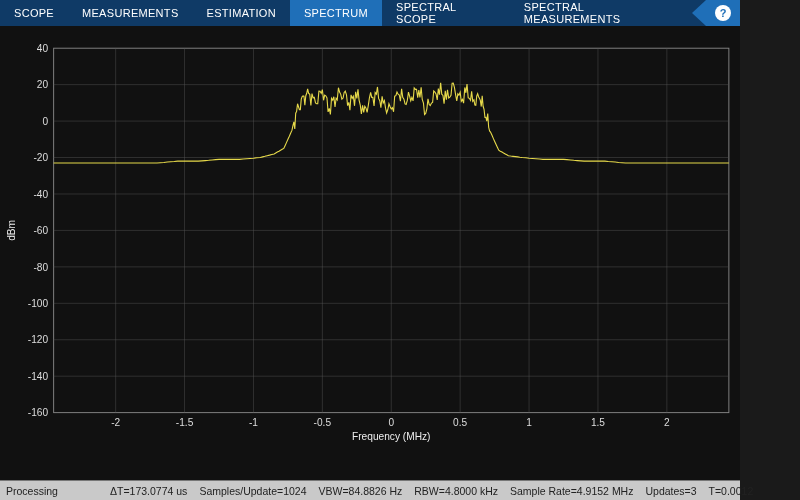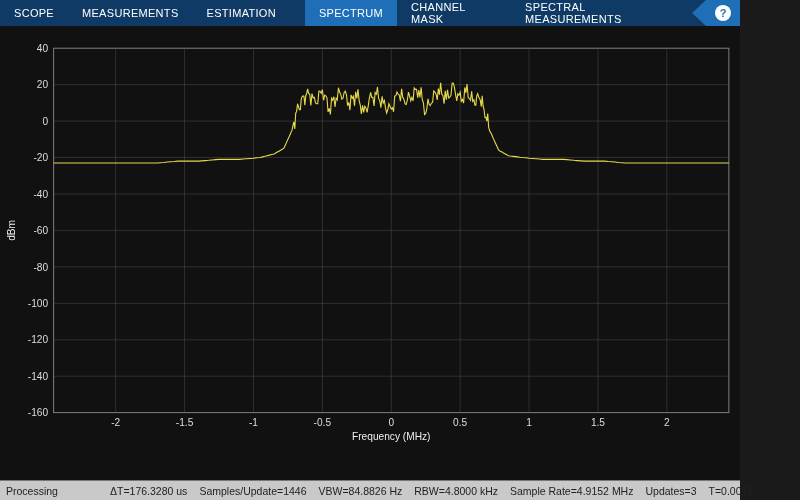--- a/index.html
+++ b/index.html
@@ -2,21 +2,21 @@
 <html><head>
 <meta charset="utf-8">
 <style>
   * { box-sizing: border-box; margin: 0; padding: 0; }
   html, body { width: 800px; height: 500px; overflow: hidden; font-family: "Segoe UI", Arial, sans-serif; background: #1a1a1a; }
   .app { width: 740px; height: 500px; display: flex; flex-direction: column; }
 
   
   .tabbar { display: flex; align-items: stretch; background: #0f3a66; height: 26px; font-size: 11px; color: #fff; }
   .tab { padding: 0 14px; display: flex; align-items: center; cursor: pointer; letter-spacing: 0.3px; }
-  .tab.active { background: #1f6fb8; margin-left: 15px; }
+  .tab.active { background: #1f6fb8; }
   .tabbar-spacer { flex: 1; }
   .help-wrap { display: flex; align-items: center; background: #0f3a66; }
   .chevron { width: 0; height: 0; border-top: 13px solid transparent; border-bottom: 13px solid transparent; border-right: 14px solid #1f6fb8; }
   .help-btn { background: #1f6fb8; width: 34px; display: flex; align-items: center; justify-content: center; height: 100%; }
   .help-circle { width: 16px; height: 16px; border-radius: 50%; background: #fff; color: #1f6fb8; font-weight: bold; font-size: 11px; display: flex; align-items: center; justify-content: center; }
 
   
   .chart-area { flex: 1; background: #111; position: relative; }
   .chart-title { color: #eee; text-align: center; font-size: 12px; font-weight: bold; padding-top: 4px; }
   svg.plot { position: absolute; inset: 0; }
@@ -32,21 +32,21 @@
 </style>
 </head>
 <body>
 
 <div class="app">
   <div class="tabbar">
     <div class="tab">SCOPE</div>
     <div class="tab">MEASUREMENTS</div>
     <div class="tab">ESTIMATION</div>
     <div class="tab active">SPECTRUM</div>
-    <div class="tab">CHANNEL MASK</div>
+    <div class="tab">SPECTRAL SCOPE</div>
     <div class="tab">SPECTRAL MEASUREMENTS</div>
     <div class="tabbar-spacer"></div>
     <div class="help-wrap">
       <div class="chevron"></div>
       <div class="help-btn">
         <div class="help-circle">?</div>
       </div>
     </div>
   </div>
 
@@ -92,21 +92,21 @@
         <line x1="720.9591836734694" x2="720.9591836734694" y1="24" y2="418" class="grid-line"></line>
         <text x="720.9591836734694" y="432" text-anchor="middle" class="axis-text">2</text>
         <text x="423" y="448" text-anchor="middle" class="axis-label">Frequency (MHz)</text>
         <text x="0" y="0" text-anchor="middle" class="axis-label" transform="translate(16,221) rotate(-90)">dBm</text>
         <path d="M58.0 148.1 L61.7 148.1 L65.4 148.1 L69.2 148.1 L72.9 148.1 L76.6 148.1 L80.3 148.1 L84.1 148.1 L87.8 148.1 L91.5 148.1 L95.2 148.1 L99.0 148.1 L102.7 148.1 L106.4 148.1 L110.1 148.1 L113.9 148.1 L117.6 148.1 L121.3 148.1 L125.0 148.1 L128.8 148.1 L132.5 148.1 L136.2 148.1 L139.9 148.1 L143.7 148.1 L147.4 148.1 L151.1 148.1 L154.8 148.1 L158.6 148.1 L162.3 148.1 L166.0 148.1 L169.7 148.1 L173.5 147.8 L177.2 147.5 L180.9 147.1 L184.6 146.8 L188.4 146.5 L192.1 146.1 L195.8 146.1 L199.5 146.1 L203.3 146.1 L207.0 146.1 L210.7 146.1 L214.4 146.1 L218.2 145.8 L221.9 145.5 L225.6 145.2 L229.3 144.8 L233.1 144.5 L236.8 144.2 L240.5 144.2 L244.2 144.2 L247.9 144.2 L251.7 144.2 L255.4 144.2 L259.1 144.2 L262.8 143.8 L266.6 143.5 L270.3 143.2 L274.0 142.9 L277.7 142.5 L281.5 142.2 L284.0 141.5 L286.4 140.9 L288.9 140.2 L291.4 139.6 L293.9 138.9 L296.4 138.3 L298.1 137.3 L299.8 136.3 L301.6 135.3 L303.3 134.3 L305.1 133.3 L306.8 132.4 L308.3 129.1 L309.8 125.8 L311.3 122.5 L312.8 119.2 L314.2 115.9 L315.7 112.6 L316.7 107.7 L317.7 103.7 L318.7 111.3 L319.7 94.3 L320.7 92.3 L321.7 84.1 L322.7 87.3 L323.7 90.5 L324.7 90.5 L325.7 79.1 L326.7 76.4 L327.7 75.6 L328.6 75.8 L329.6 85.5 L330.6 75.4 L331.6 72.7 L332.6 67.9 L333.6 72.6 L334.9 73.9 L336.1 85.9 L337.3 73.0 L338.6 77.8 L339.8 77.1 L341.1 83.2 L342.3 84.0 L343.5 84.0 L344.8 70.5 L346.0 70.6 L347.3 72.8 L348.5 68.8 L349.8 80.3 L351.0 74.7 L352.2 75.5 L353.5 77.8 L354.7 92.9 L356.0 89.0 L357.2 95.6 L358.4 78.2 L359.7 80.3 L360.9 76.5 L362.2 87.4 L363.4 78.1 L364.6 79.9 L365.9 66.7 L367.1 71.4 L368.4 73.9 L369.6 79.2 L370.9 77.9 L372.1 71.9 L373.3 70.5 L374.6 74.4 L375.8 86.1 L377.1 82.6 L378.3 91.1 L379.5 74.4 L380.8 78.2 L382.0 76.0 L383.3 86.3 L384.5 71.1 L385.8 78.2 L387.0 68.4 L388.2 80.1 L389.5 85.5 L390.7 95.1 L392.0 85.8 L393.2 93.4 L394.4 86.7 L395.7 88.8 L396.9 93.4 L398.2 85.8 L399.4 77.6 L400.7 71.7 L401.9 77.1 L403.1 77.0 L404.4 86.4 L405.6 72.0 L406.9 73.7 L408.1 65.9 L409.3 78.3 L410.6 80.7 L411.8 88.4 L413.1 76.1 L414.3 83.2 L415.6 80.7 L416.8 88.8 L418.0 94.0 L419.3 90.3 L420.5 84.1 L421.8 87.3 L423.0 89.8 L424.2 88.3 L425.5 92.7 L426.7 75.9 L428.0 75.3 L429.2 71.4 L430.4 73.7 L431.7 74.6 L432.9 81.3 L434.2 68.0 L435.4 77.0 L436.7 79.1 L437.9 84.2 L439.1 84.8 L440.4 80.2 L441.6 71.5 L442.9 76.1 L444.1 80.9 L445.3 77.3 L446.6 81.0 L447.8 67.0 L449.1 68.5 L450.3 68.4 L451.6 77.5 L452.8 69.2 L454.0 77.3 L455.3 66.2 L456.5 79.4 L457.8 83.3 L459.0 95.7 L460.2 94.5 L461.5 89.5 L462.7 78.7 L464.0 84.9 L465.2 86.0 L466.5 83.3 L467.7 82.7 L468.9 70.2 L470.2 71.5 L471.4 73.5 L472.7 79.9 L473.9 67.7 L475.1 74.2 L476.4 61.4 L477.6 73.8 L478.9 75.1 L480.1 84.0 L481.4 70.1 L482.6 79.7 L483.8 68.9 L485.1 77.9 L486.3 76.9 L487.6 74.9 L488.8 61.9 L490.0 61.8 L491.3 66.4 L492.5 73.9 L493.8 81.0 L495.0 73.3 L496.2 74.7 L497.5 71.6 L498.7 81.5 L500.0 79.4 L501.2 83.4 L502.5 66.4 L503.7 72.2 L504.9 62.7 L506.2 77.7 L507.4 78.2 L508.7 80.4 L509.9 70.7 L511.1 81.5 L512.4 79.8 L513.4 85.5 L514.4 85.8 L515.4 75.8 L516.4 73.1 L517.4 76.4 L518.3 78.0 L519.3 80.4 L520.3 87.1 L521.3 75.5 L522.3 86.8 L523.3 90.0 L524.3 98.9 L525.3 98.8 L526.3 102.9 L527.3 94.6 L528.3 109.5 L529.3 113.5 L530.3 114.6 L531.8 117.9 L533.2 121.2 L534.7 124.5 L536.2 127.8 L537.7 131.0 L539.2 134.3 L540.9 135.3 L542.7 136.3 L544.4 137.3 L546.2 138.3 L547.9 139.2 L549.6 140.2 L552.1 140.6 L554.6 140.9 L557.1 141.2 L559.6 141.5 L562.0 141.9 L564.5 142.2 L568.3 142.5 L572.0 142.9 L575.7 143.2 L579.4 143.5 L583.2 143.8 L586.9 144.2 L590.6 144.2 L594.3 144.2 L598.1 144.2 L601.8 144.2 L605.5 144.2 L609.2 144.2 L612.9 144.5 L616.7 144.8 L620.4 145.2 L624.1 145.5 L627.8 145.8 L631.6 146.1 L635.3 146.1 L639.0 146.1 L642.7 146.1 L646.5 146.1 L650.2 146.1 L653.9 146.1 L657.6 146.5 L661.4 146.8 L665.1 147.1 L668.8 147.5 L672.5 147.8 L676.3 148.1 L680.0 148.1 L683.7 148.1 L687.4 148.1 L691.2 148.1 L694.9 148.1 L698.6 148.1 L702.3 148.1 L706.1 148.1 L709.8 148.1 L713.5 148.1 L717.2 148.1 L721.0 148.1 L724.7 148.1 L728.4 148.1 L732.1 148.1 L735.9 148.1 L739.6 148.1 L743.3 148.1 L747.0 148.1 L750.8 148.1 L754.5 148.1 L758.2 148.1 L761.9 148.1 L765.7 148.1 L769.4 148.1 L773.1 148.1 L776.8 148.1 L780.6 148.1 L784.3 148.1 L788.0 148.1" class="trace"></path>
       </svg>
   </div>
 
   <div class="statusbar">
     <span class="proc">Processing</span>
-    <span>ΔT=176.3280 us</span>
-    <span>Samples/Update=1446</span>
+    <span>ΔT=173.0774 us</span>
+    <span>Samples/Update=1024</span>
     <span>VBW=84.8826 Hz</span>
     <span>RBW=4.8000 kHz</span>
     <span>Sample Rate=4.9152 MHz</span>
     <span>Updates=3</span>
     <span>T=0.0012</span>
   </div>
 </div>
 
 </body></html>

